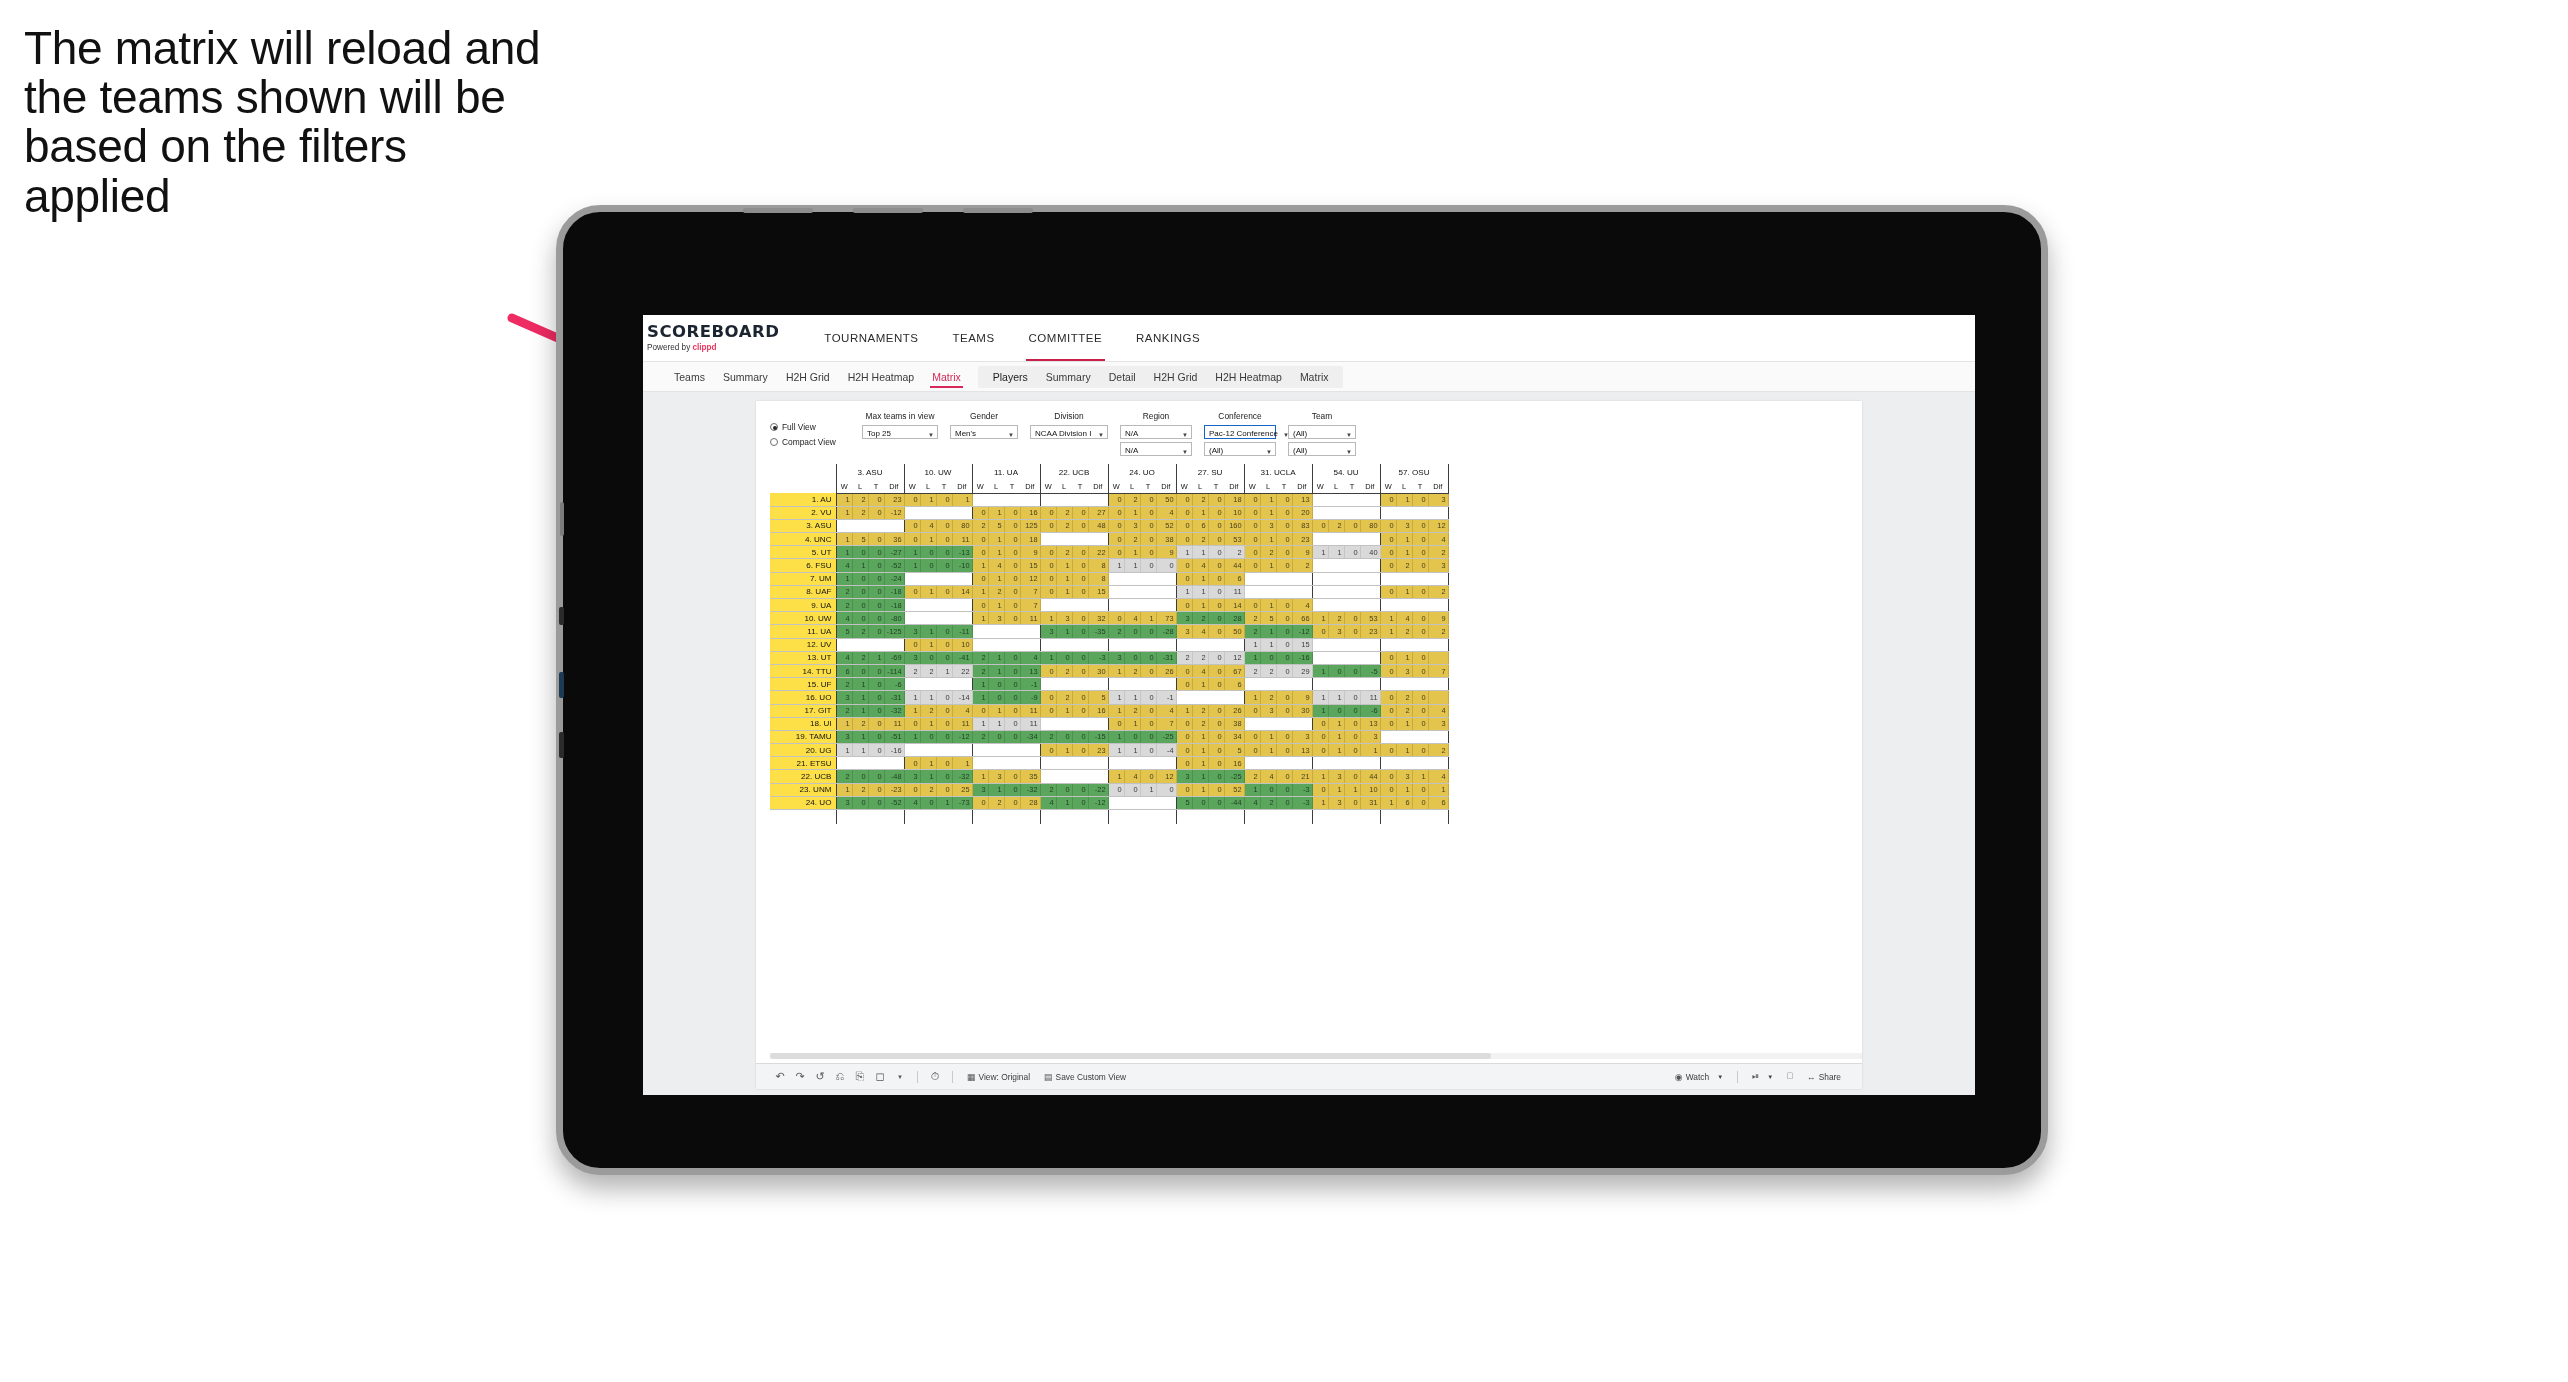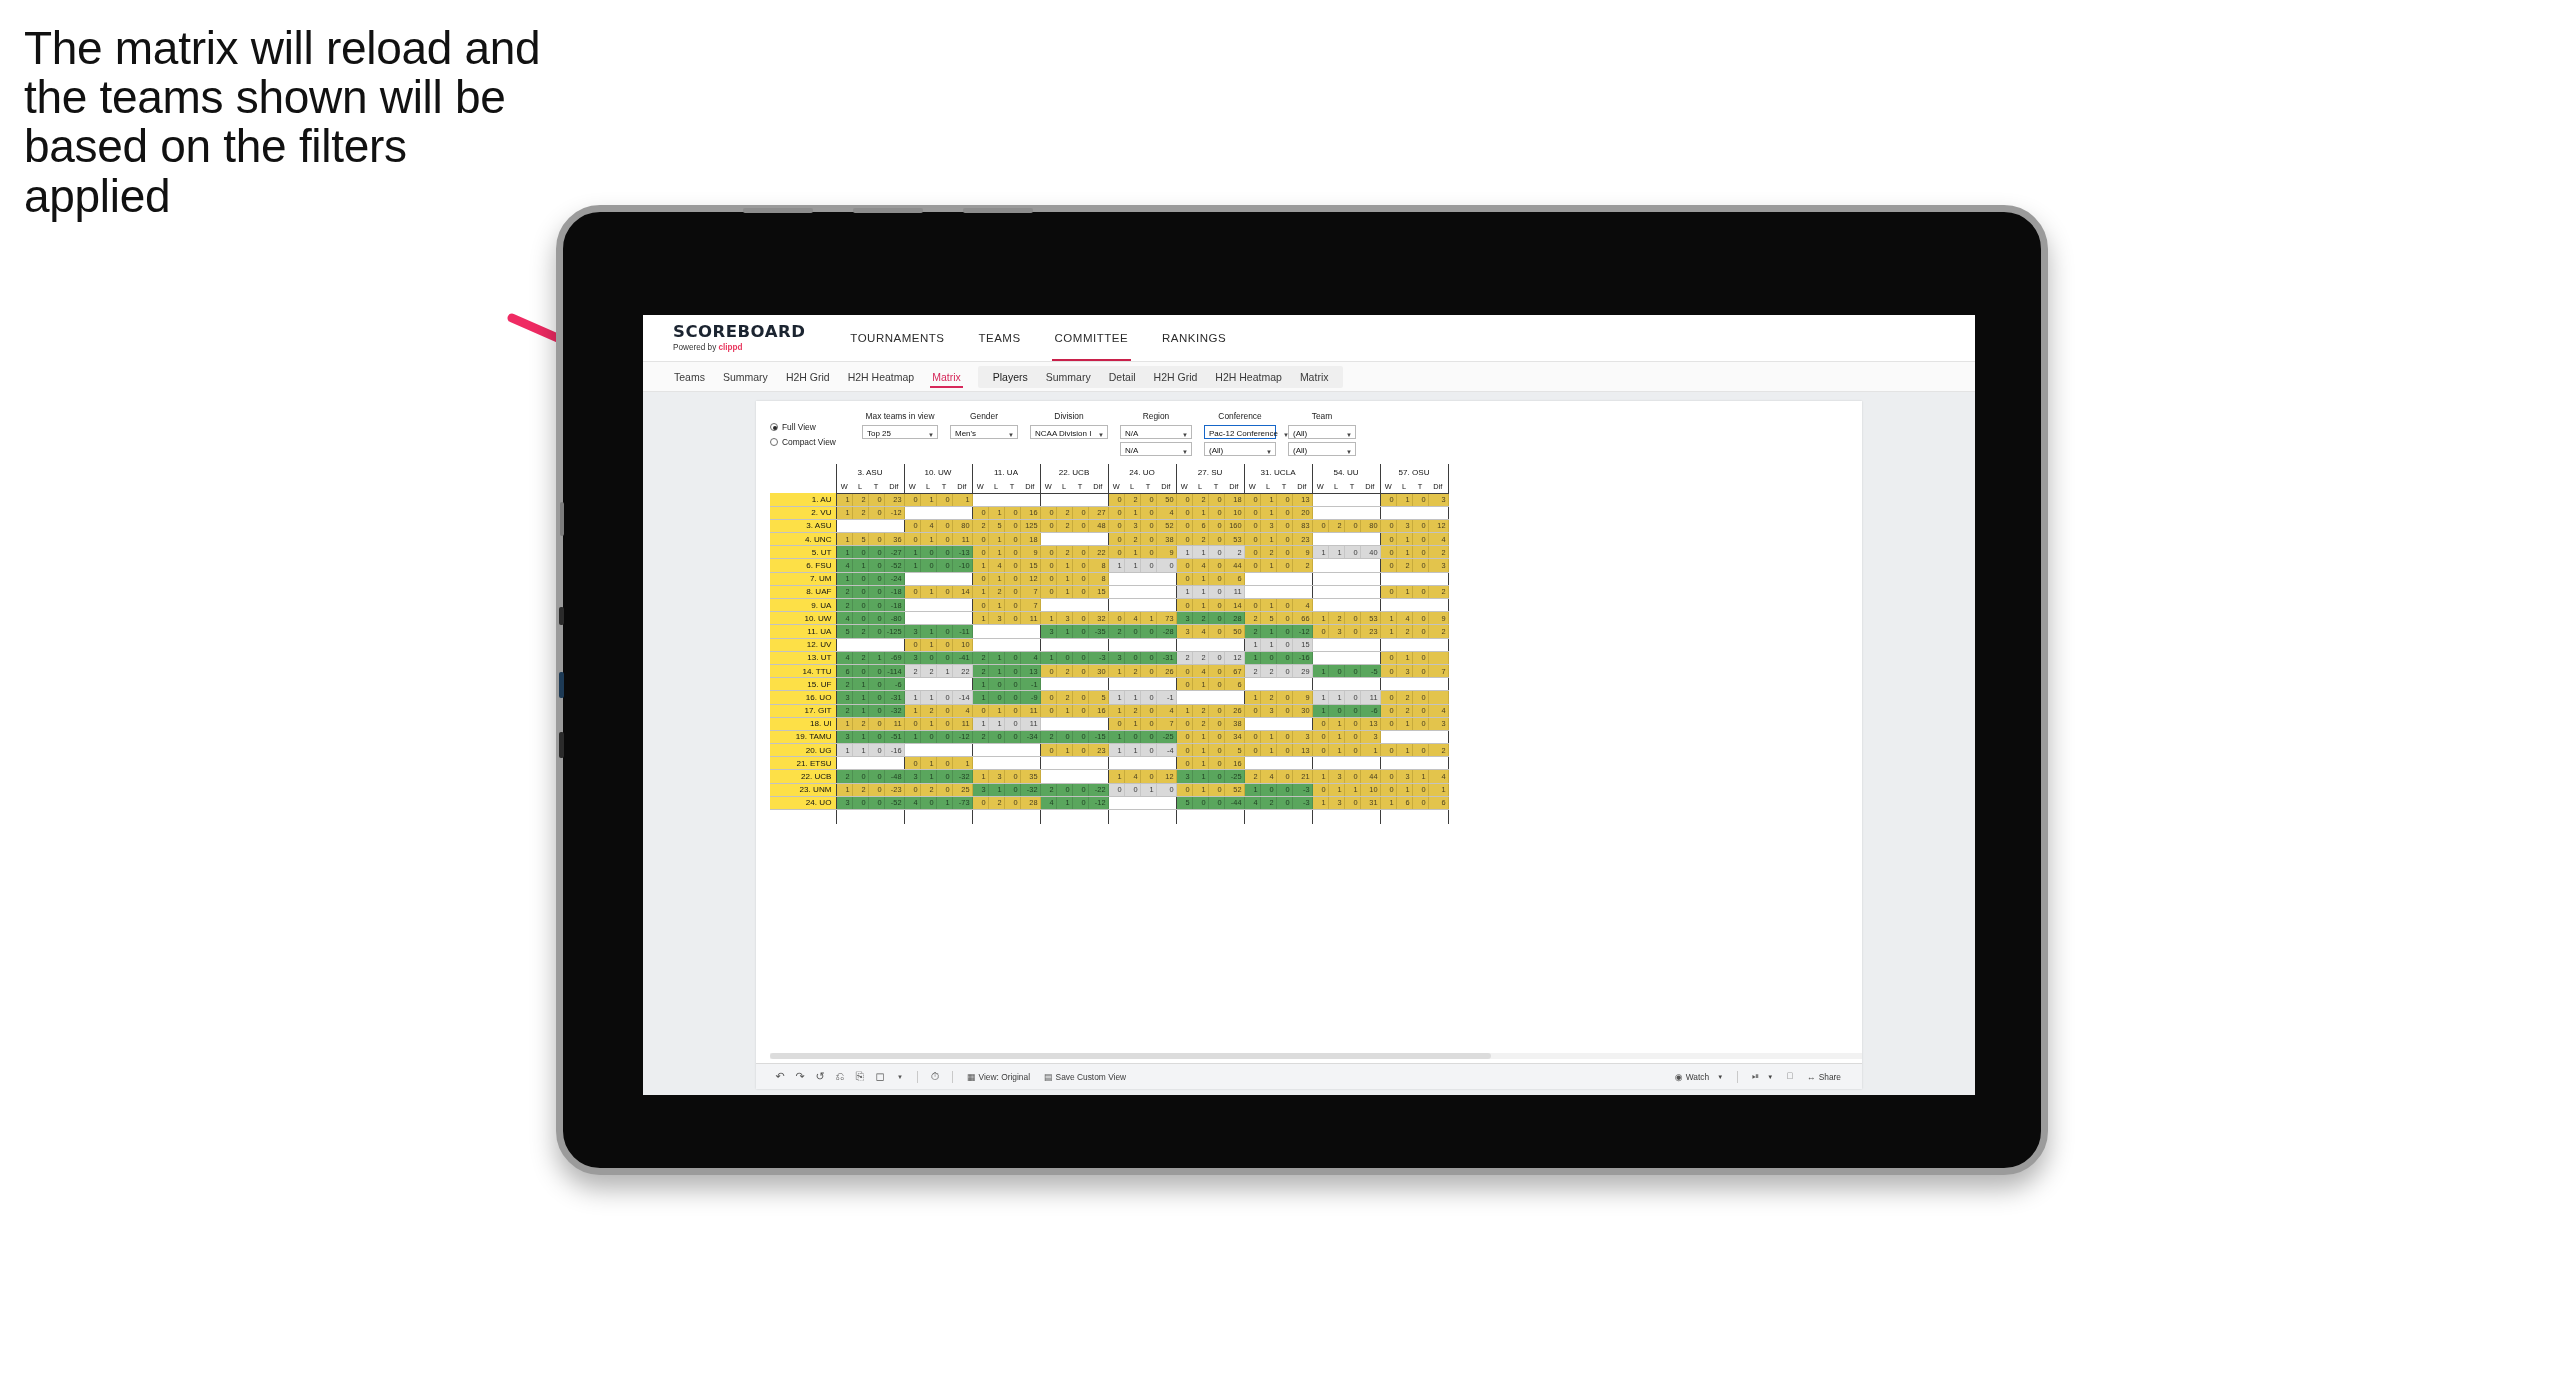--- a/index.html
+++ b/index.html
@@ -45,21 +45,21 @@
   
   #screen {
     position:absolute; left:80px; top:103px; width:1332px; height:780px;
     background:#ffffff; overflow:hidden;
     display:flex; flex-direction:column;
   }
 
   
   #topnav {
     height:47px; background:#ffffff; display:flex; align-items:center;
-    padding-left:30px; border-bottom:1px solid #e3e3e3; flex:0 0 auto; position:relative;
+    padding-left:4px; border-bottom:1px solid #e3e3e3; flex:0 0 auto; position:relative;
   }
   .brand { display:flex; flex-direction:column; justify-content:center; margin-right:28px;}
   .brand-title{
     font-family:"DejaVu Sans", sans-serif; font-weight:bold; font-size:16.5px;
     letter-spacing:0.5px; color:#1b2430; line-height:1;
   }
   .brand-sub{ font-size:8.2px; color:#333; margin-top:2px; }
   .brand-sub b{ color:#e8365d; font-weight:bold; }
   .navitems{ display:flex; height:100%; align-items:stretch; }
   .navitem{

